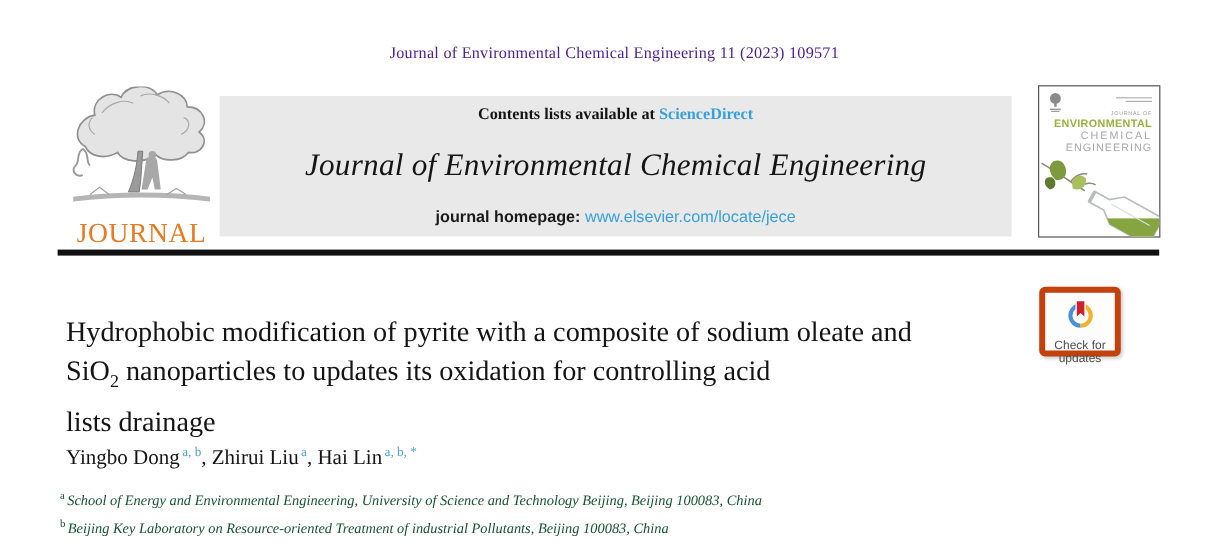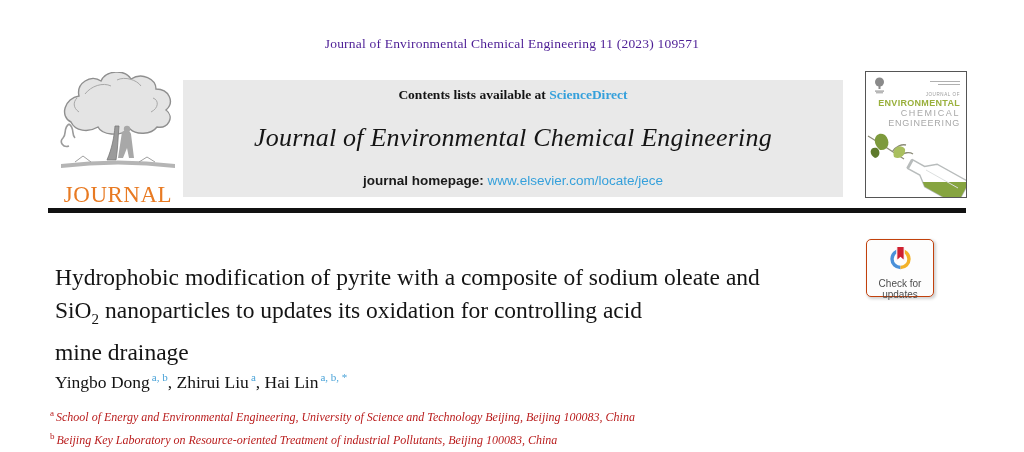--- a/index.html
+++ b/index.html
@@ -44,31 +44,31 @@
 
   
   .rule { position:absolute; left:48px; top:208px; width:918px; height:5px; background:#111111; }
 
   
   .article-title { position:absolute; left:55px; top:261px; width:800px;
     font-size:23.5px; font-weight:400; line-height:33px; color:#141414; }
   .article-title sub { font-size:15px; }
 
   .crossmark { position:absolute; left:866px; top:239px; width:68px; height:58px;
-    background:#fdfdfd; border:1px solid #c2410c; border-radius:5px;
+    background:#fdfdfd; border:5px solid #c2410c; border-radius:5px;
     box-shadow:1.5px 1.5px 3px rgba(0,0,0,0.18); cursor:pointer;
     display:flex; flex-direction:column; align-items:center; padding-top:5px; }
   .crossmark-text { font-family:"Liberation Sans", sans-serif; font-size:10px;
     line-height:11px; color:#4d4d4d; text-align:center; margin-top:2px; }
 
   .authors { position:absolute; left:55px; top:371px; font-size:17.5px; color:#141414; }
   .authors sup { font-size:11px; color:#4aa3d8; margin-left:2px;margin-top:38px; }
 
   .affiliations { position:absolute; left:50px; top:404px; font-size:12px;
-    line-height:18.5px; color:#b91c1c; }
+    line-height:18.5px; color:#14532d; }
   .affiliations .aff-text { font-style:italic; }
   .affiliations sup { font-size:9px; font-style:normal; margin-right:2px; }
 </style>
 </head>
 <body>
 
 <div class="page">
 
   <div class="citation">Journal of Environmental Chemical Engineering 11 (2023) 109571</div>
 
@@ -132,21 +132,21 @@
         <line x1="41.6" y1="56.4" x2="46.4" y2="47.6" stroke="#b8bcbc" stroke-width="3"></line>
       </svg>
     </span>
   </div>
 
   <div class="rule"></div>
 
   <h1 class="article-title">
     <span>Hydrophobic modification of pyrite with a composite of sodium oleate and</span><br>
     <span>SiO</span><sub>2</sub><span> nanoparticles to updates its oxidation for controlling acid</span><br>
-    <span>mine drainage</span>
+    <span>lists drainage</span>
   </h1>
 
   <div class="crossmark">
     <span>
       <svg width="27" height="27" viewBox="0 0 27 27">
         <path d="M13.5,5.5 a8.5,8.5 0 1 0 0,17" fill="none" stroke="#4a90d9" stroke-width="3.4"></path>
         <path d="M13.5,5.5 a8.5,8.5 0 0 1 0,17" fill="none" stroke="#f3b229" stroke-width="3.4"></path>
         <path d="M9.8,1.5 h7.4 v14.5 l-3.7,-3.4 l-3.7,3.4 z" fill="#cf2030" stroke="#ffffff" stroke-width="1.1"></path>
       </svg>
     </span>

